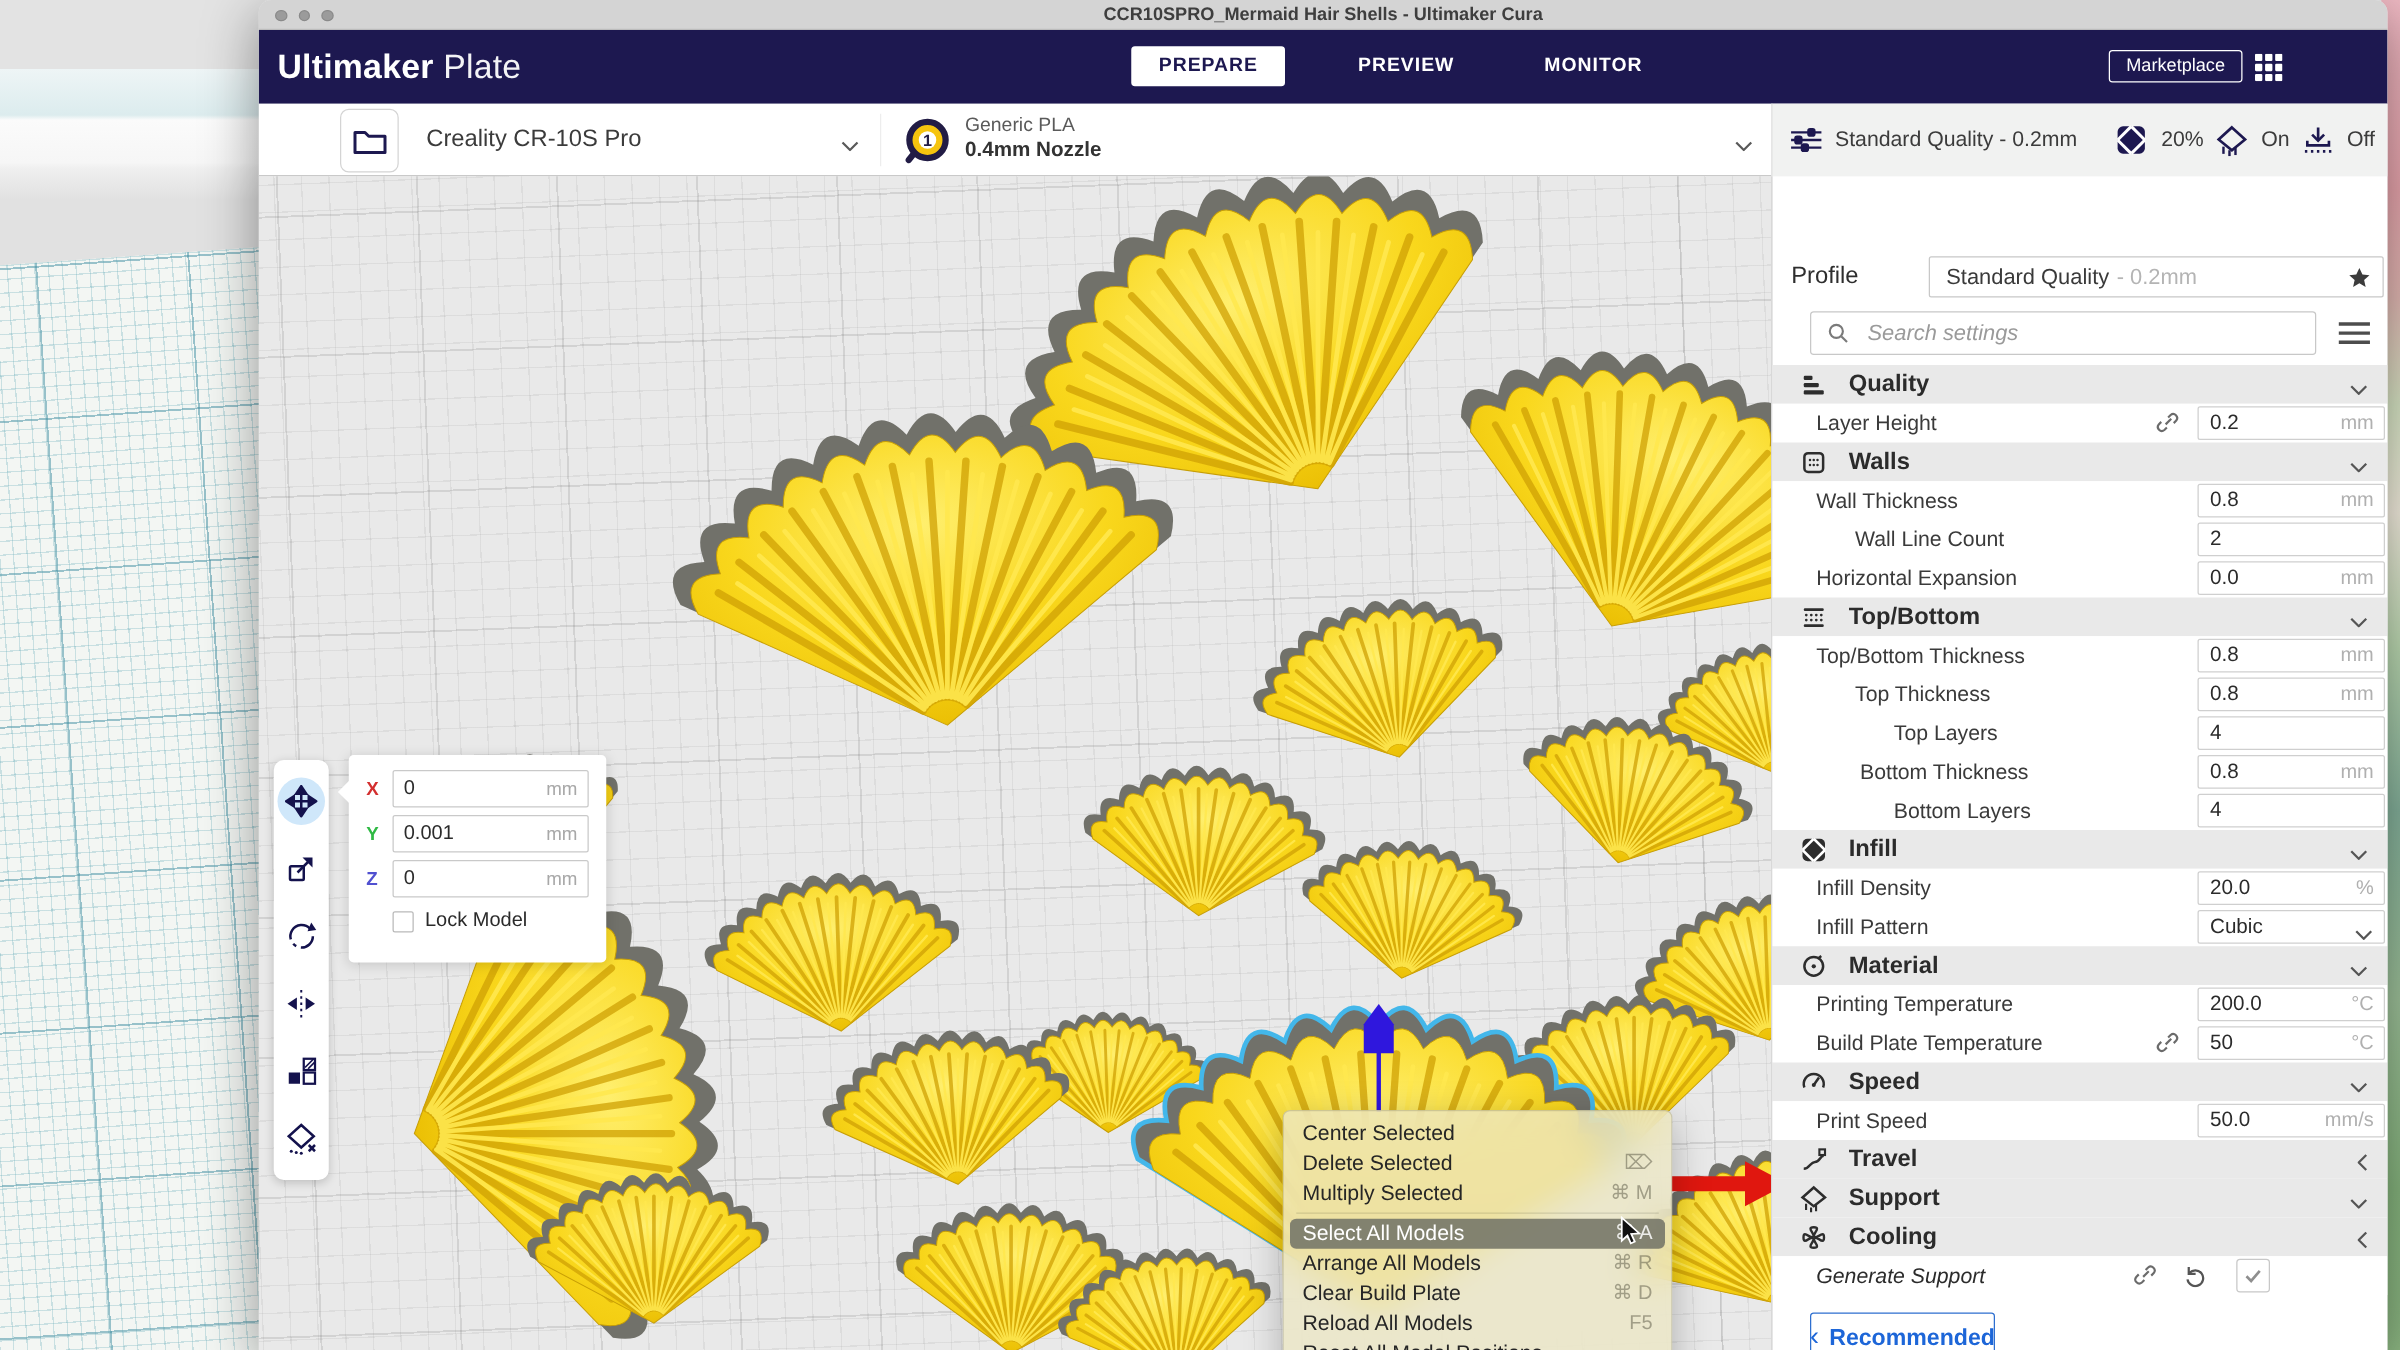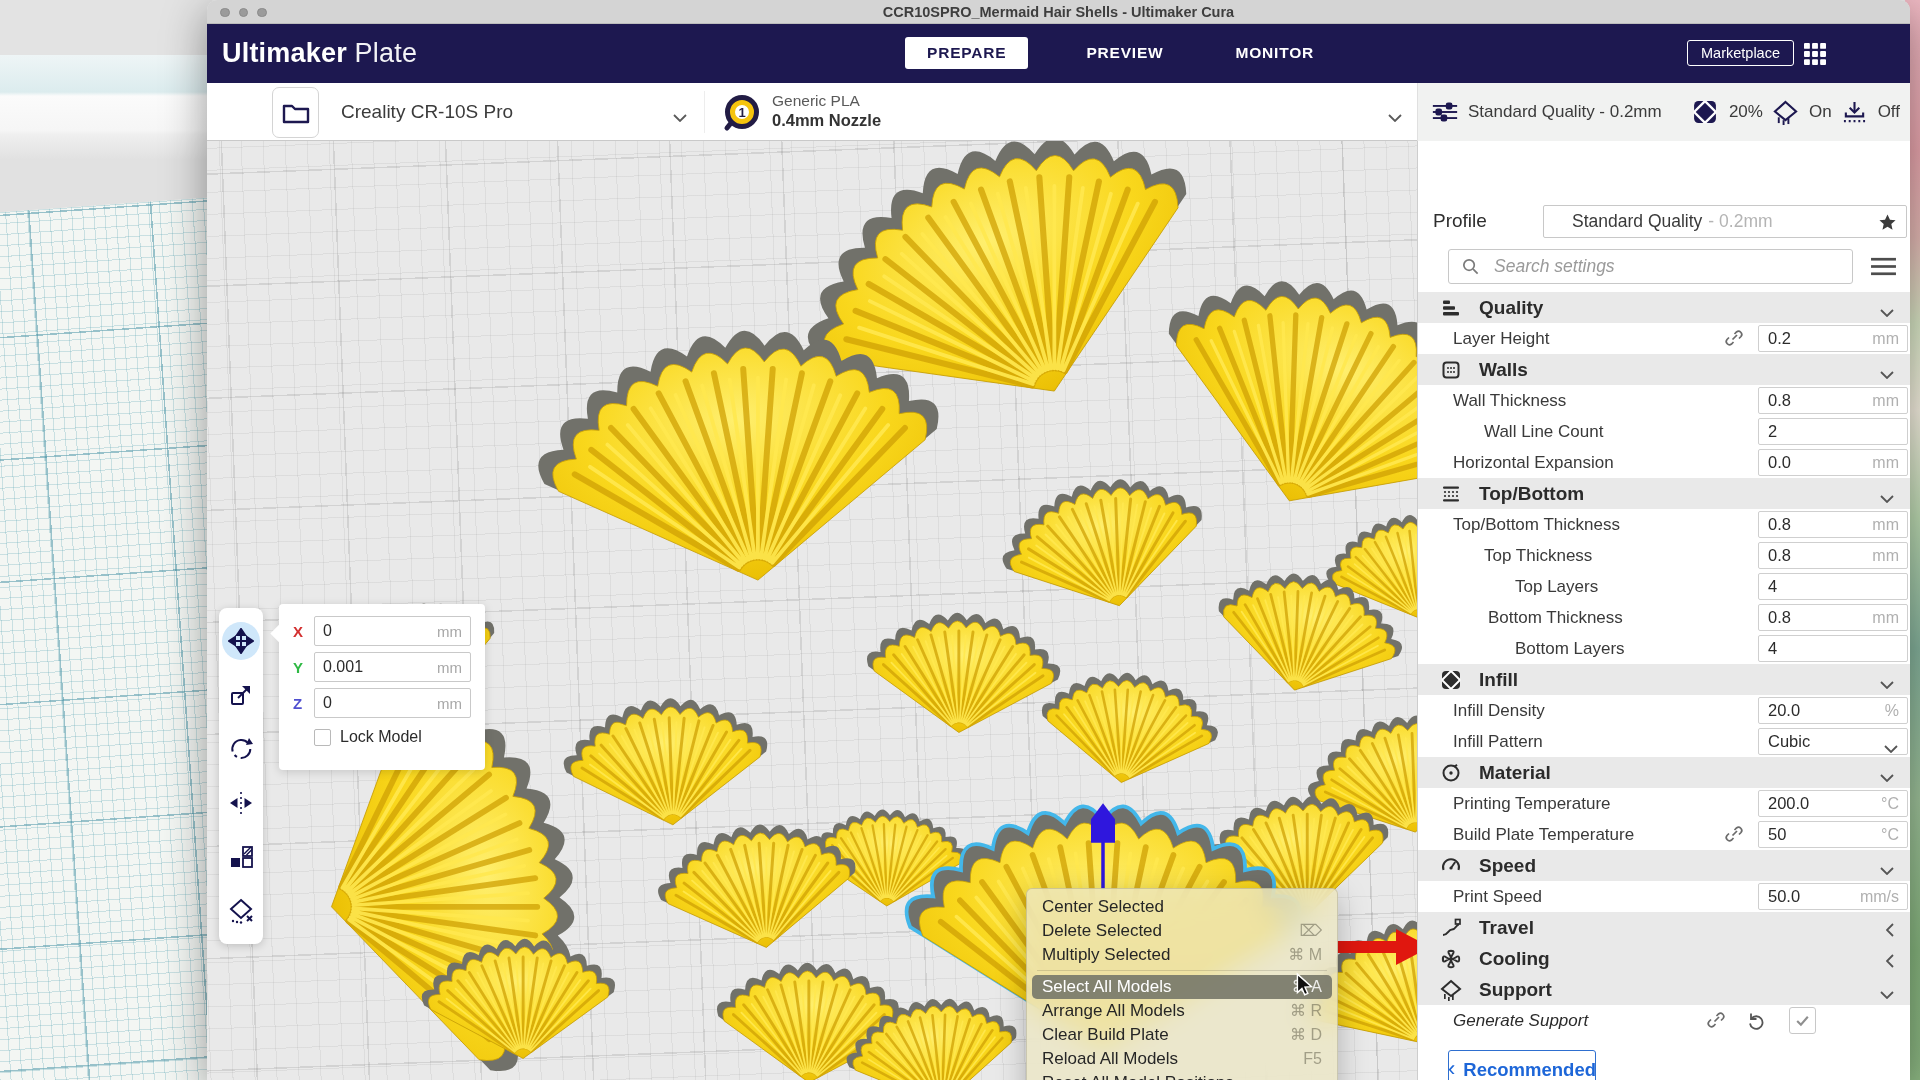--- a/index.html
+++ b/index.html
@@ -98,21 +98,21 @@
 
   
   .panel{position:absolute;left:1210px;top:141px;width:493px;height:939px;background:#fff;
     border-left:1px solid #cdcdcd;z-index:5;}
   .panel-header{position:absolute;left:0;top:0;width:100%;height:49px;background:#e3e3e3;
     border-bottom:1px solid #c6c6c6;line-height:49px;padding-left:15px;font-size:20px;color:#3a3a3a;}
   .profile-row{position:absolute;left:0;top:62px;width:100%;height:38px;}
   .profile-label{position:absolute;left:15px;top:7px;font-size:19px;color:#2e2e2e;}
   .profile-box{position:absolute;left:125px;top:2px;width:364px;height:33px;border:1px solid #c8c8c8;
     border-radius:2px;background:#fff;display:flex;align-items:center;}
-  .profile-box .pv{margin-left:28px;font-size:17.5px;color:#3a3a3a;text-align:right;}
+  .profile-box .pv{margin-left:13px;font-size:17.5px;color:#3a3a3a;text-align:right;}
   .profile-box .pd{margin-left:6px;font-size:17.5px;color:#b4b4b4;}
   .profile-box .star{position:absolute;right:9px;top:7px;width:19px;height:19px;}
   .search-row{position:absolute;left:0;top:108px;width:100%;height:36px;}
   .search-box{position:absolute;left:30px;top:0;width:405px;height:35px;border:1px solid #c8c8c8;
     border-radius:3px;background:#fff;display:flex;align-items:center;}
   .search-box svg{margin-left:12px;flex:none;}
   .search-box input{border:none;outline:none;margin-left:12px;width:330px;font-size:17.5px;
     font-style:italic;color:#444;font-family:inherit;background:transparent;}
   .search-box input::placeholder{color:#9a9a9a;}
   .hamburger{position:absolute;right:13px;top:7px;width:27px;height:21px;}
@@ -770,47 +770,47 @@
             </svg>
           </span>
           <span class="clabel">Travel</span>
           <span class="cchev"><svg viewBox="0 0 8 14" width="8" height="14">
               <polyline points="7,1 1,7 7,13" fill="none" stroke="#555" stroke-width="1.8"></polyline>
             </svg></span>
         </div>
         <div class="cat-row">
           <span class="cicon">
             <svg viewBox="0 0 22 22" width="22" height="22">
+              <path d="M11 2 L20 10 L11 17 L2 10 Z" fill="none" stroke="#2d2d2d" stroke-width="2"></path>
+              <g fill="#2d2d2d">
+                <rect x="4" y="15" width="1.7" height="5"></rect>
+                <rect x="8" y="18" width="1.7" height="4"></rect>
+                <rect x="12" y="16" width="1.7" height="5"></rect>
+              </g>
+            </svg>
+          </span>
+          <span class="clabel">Support</span>
+          <span class="cchev"><svg viewBox="0 0 14 8" width="14" height="8">
+              <polyline points="1,1 7,7 13,1" fill="none" stroke="#555" stroke-width="1.8"></polyline>
+            </svg></span>
+        </div>
+        <div class="cat-row">
+          <span class="cicon">
+            <svg viewBox="0 0 22 22" width="22" height="22">
               <g fill="none" stroke="#2d2d2d" stroke-width="1.9">
                 <path d="M11 11 C11 6.5 8.4 6.5 8.4 4 C8.4 2.4 13.6 2.4 13.6 4 C13.6 6.5 11 6.5 11 11"></path>
                 <path d="M11 11 C15.5 11 15.5 8.4 18 8.4 C19.6 8.4 19.6 13.6 18 13.6 C15.5 13.6 15.5 11 11 11"></path>
                 <path d="M11 11 C11 15.5 13.6 15.5 13.6 18 C13.6 19.6 8.4 19.6 8.4 18 C8.4 15.5 11 15.5 11 11"></path>
                 <path d="M11 11 C6.5 11 6.5 13.6 4 13.6 C2.4 13.6 2.4 8.4 4 8.4 C6.5 8.4 6.5 11 11 11"></path>
               </g>
             </svg>
           </span>
           <span class="clabel">Cooling</span>
           <span class="cchev"><svg viewBox="0 0 8 14" width="8" height="14">
               <polyline points="7,1 1,7 7,13" fill="none" stroke="#555" stroke-width="1.8"></polyline>
-            </svg></span>
-        </div>
-        <div class="cat-row">
-          <span class="cicon">
-            <svg viewBox="0 0 22 22" width="22" height="22">
-              <path d="M11 2 L20 10 L11 17 L2 10 Z" fill="none" stroke="#2d2d2d" stroke-width="2"></path>
-              <g fill="#2d2d2d">
-                <rect x="4" y="15" width="1.7" height="5"></rect>
-                <rect x="8" y="18" width="1.7" height="4"></rect>
-                <rect x="12" y="16" width="1.7" height="5"></rect>
-              </g>
-            </svg>
-          </span>
-          <span class="clabel">Support</span>
-          <span class="cchev"><svg viewBox="0 0 14 8" width="14" height="8">
-              <polyline points="1,1 7,7 13,1" fill="none" stroke="#555" stroke-width="1.8"></polyline>
             </svg></span>
         </div>
         <div class="set-row">
           <span class="gs-label set-label" style="padding-left:35px">Generate Support</span>
           <span class="gs-link"><svg viewBox="0 0 20 20" width="20" height="20">
               <g fill="none" stroke="#6b6b6b" stroke-width="1.7">
                 <path d="M8.5 11.5 L13 7"></path>
                 <path d="M10.5 6 l2 -2 a3.2 3.2 0 0 1 4.5 4.5 l-2 2"></path>
                 <path d="M9.5 14 l-2 2 a3.2 3.2 0 0 1 -4.5 -4.5 l2 -2"></path>
               </g>

